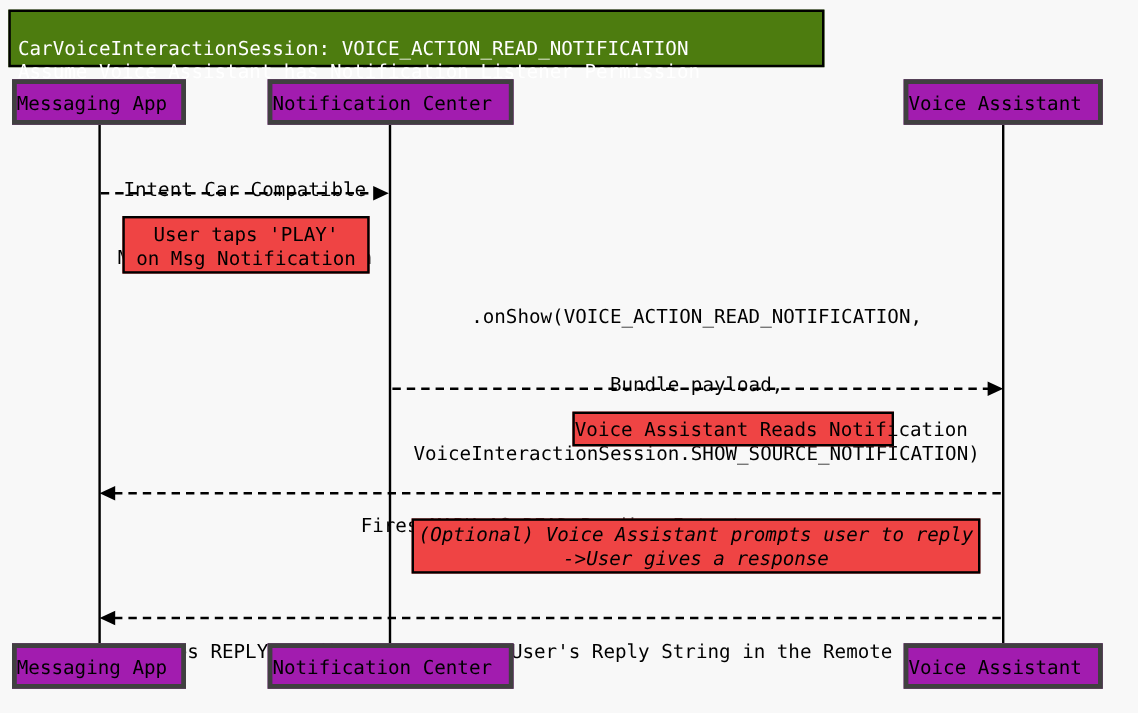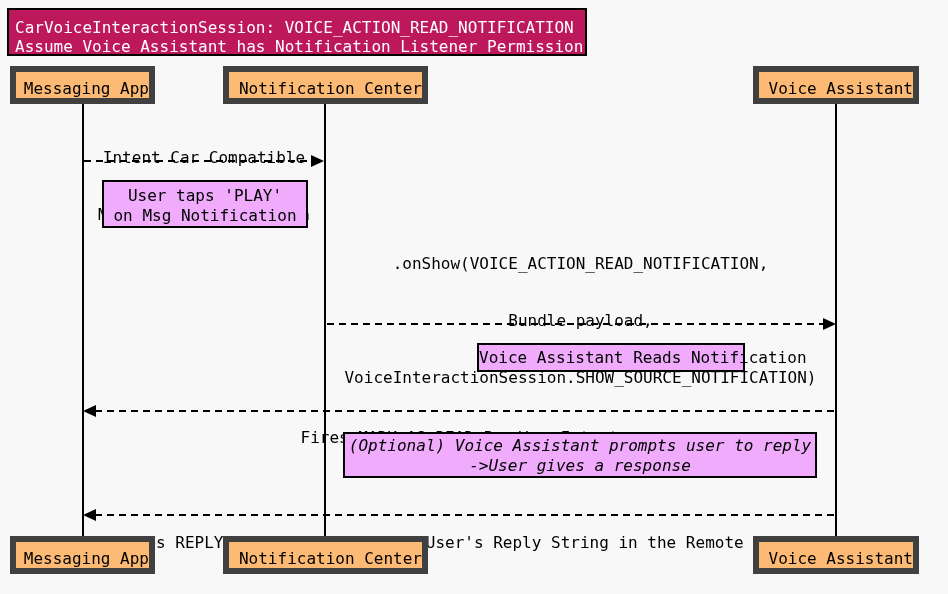--- a/index.html
+++ b/index.html
@@ -12,56 +12,56 @@
     width: 948px;
     height: 594px;
     background: #f8f8f8;
     overflow: hidden;
     color: #000000;
     font-size: 16px;
   }
   .title-box {
     position: absolute;
     left: 7px; top: 8px;
-    width: 580px; height: 48px;
+    width: 680px; height: 48px;
     box-sizing: border-box;
-    background: #be185d;
+    background: #4d7c0f;
     border: 2px solid #000000;
     color: #ffffff;
-    padding: 8px 0 0 6px;
+    padding: 21px 0 0 6px;
     line-height: 19px;
     white-space: nowrap;
   }
   .actor-box {
     position: absolute;
     box-sizing: border-box;
     height: 38px;
-    background: #fdba74;
-    border: 6px solid #404040;
-    text-align: right;
+    background: #a21caf;
+    border: 4px solid #404040;
+    text-align: left;
     line-height: 34px;
     white-space: nowrap;
   }
   .lifeline {
     position: absolute;
     top: 104px;
     width: 2px;
     height: 432px;
     background: #000000;
   }
   .msg {
     position: absolute;
     text-align: center;
     line-height: 19px;
     white-space: pre;
   }
   .note-box {
     position: absolute;
     box-sizing: border-box;
-    background: #f0abfc;
+    background: #ef4444;
     border: 2px solid #000000;
     text-align: center;
     white-space: nowrap;
   }
   .note-2line { line-height: 20px; padding-top: 4px; }
   .note-1line { line-height: 25px; }
   .note-2line-b { line-height: 20px; padding-top: 2px; font-style: italic; }
   #arrow-layer {
     position: absolute;
     left: 0; top: 0;

